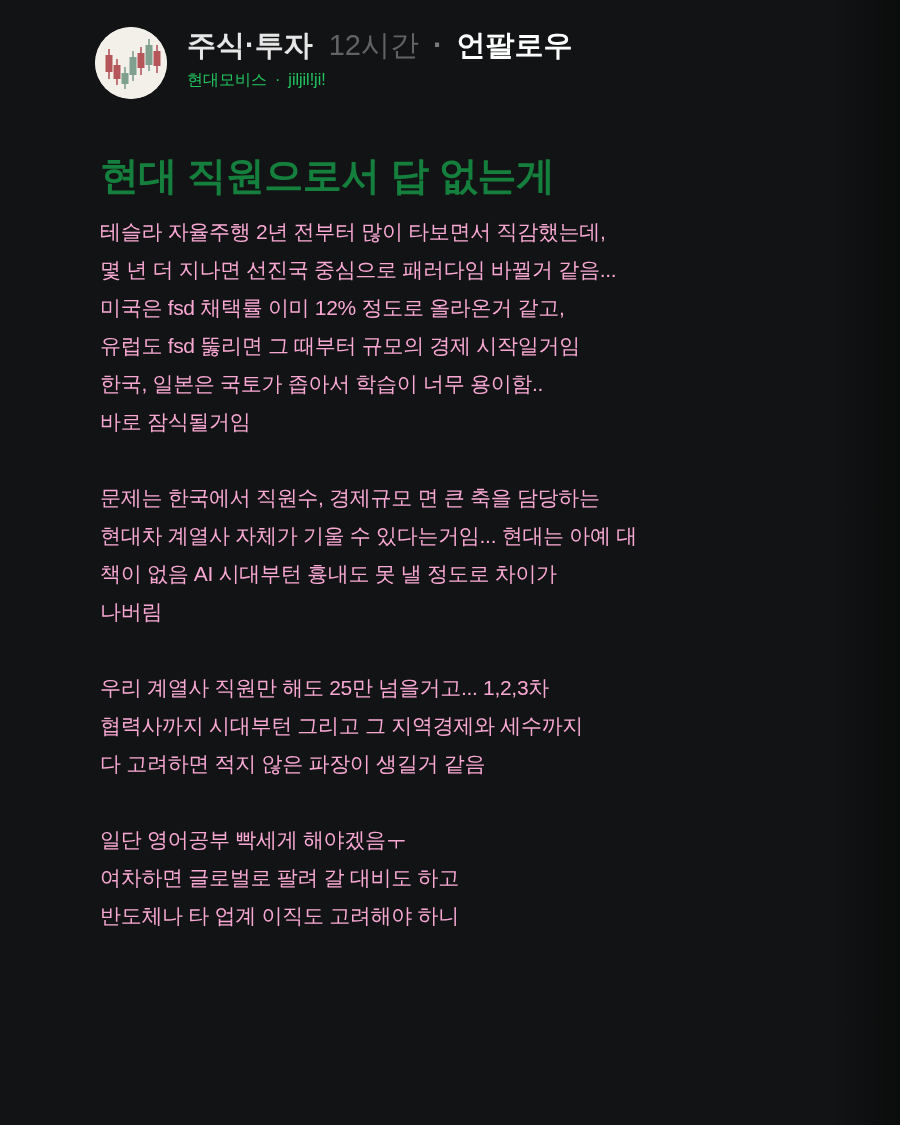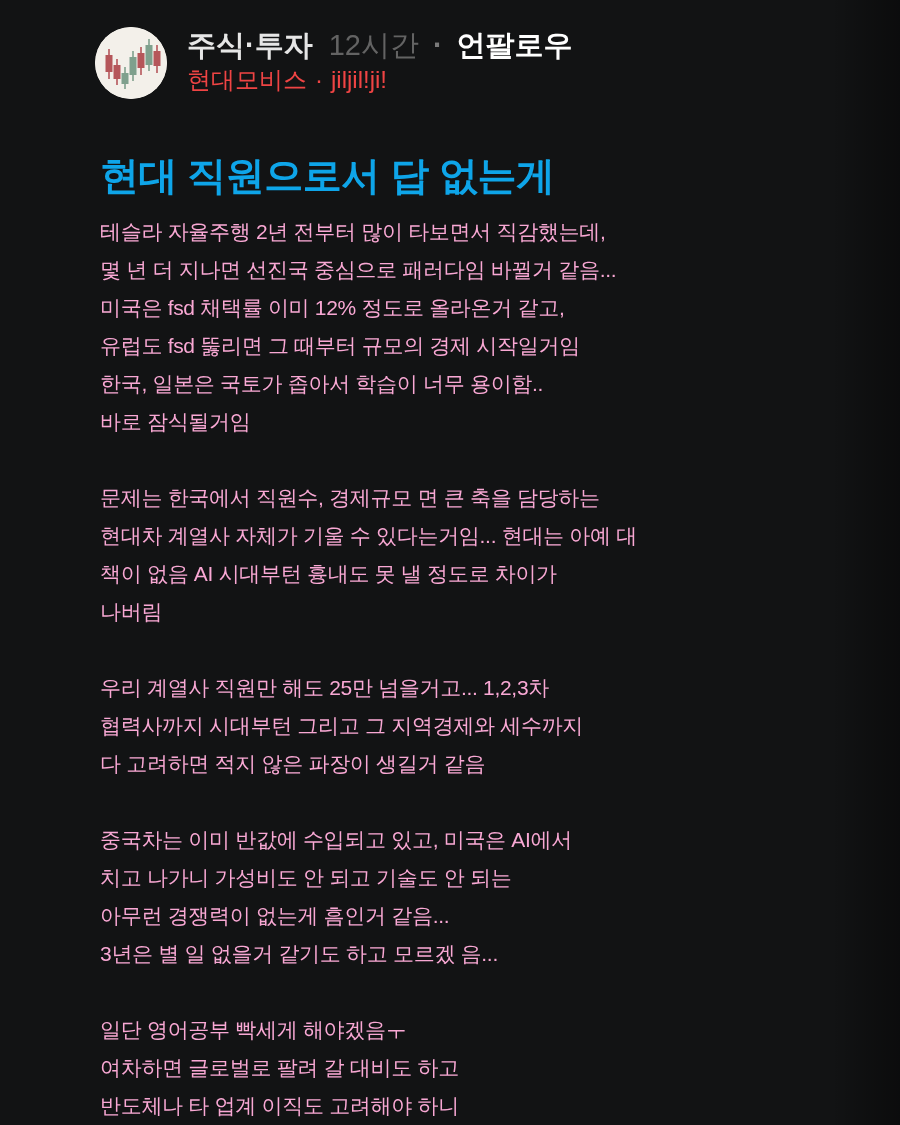--- a/index.html
+++ b/index.html
@@ -71,35 +71,35 @@
     color: #7a7a7a;
     font-weight: bold;
   }
   .unfollow {
     font-weight: bold;
     color: #ffffff;
     cursor: pointer;
   }
   .sub-row {
     margin-top: 4px;
-    font-size: 24px;
+    font-size: 16px;
     line-height: 30px;
-    color: #ef4444;
+    color: #22c55e;
     white-space: nowrap;
   }
   .sub-row .dot2 { margin: 0 8px; }
 
   
   .post-title {
     margin: 55px 0 0 5px;
     font-size: 39px;
     line-height: 44px;
     font-weight: bold;
     letter-spacing: -0.5px;
-    color: #0ea5e9;
+    color: #15803d;
   }
   .post-body {
     margin: 15px 0 0 5px;
   }
   .para {
     margin: 0 0 38px 0;
     font-size: 21px;
     line-height: 38px;
     letter-spacing: -0.3px;
     color: #f9a8d4;
@@ -155,23 +155,19 @@
 유럽도 fsd 뚫리면 그 때부터 규모의 경제 시작일거임
 한국, 일본은 국토가 좁아서 학습이 너무 용이함..
 바로 잠식될거임</p>
       <p class="para">문제는 한국에서 직원수, 경제규모 면 큰 축을 담당하는
 현대차 계열사 자체가 기울 수 있다는거임... 현대는 아예 대
 책이 없음 AI 시대부턴 흉내도 못 낼 정도로 차이가
 나버림</p>
       <p class="para">우리 계열사 직원만 해도 25만 넘을거고... 1,2,3차
 협력사까지 시대부턴 그리고 그 지역경제와 세수까지
 다 고려하면 적지 않은 파장이 생길거 같음</p>
-      <p class="para">중국차는 이미 반값에 수입되고 있고, 미국은 AI에서
-치고 나가니 가성비도 안 되고 기술도 안 되는
-아무런 경쟁력이 없는게 흠인거 같음...
-3년은 별 일 없을거 같기도 하고 모르겠 음...</p>
       <p class="para">일단 영어공부 빡세게 해야겠음ㅜ
 여차하면 글로벌로 팔려 갈 대비도 하고
 반도체나 타 업계 이직도 고려해야 하니</p>
     </div>
   </main>
 
 </div>
 
 </body></html>

